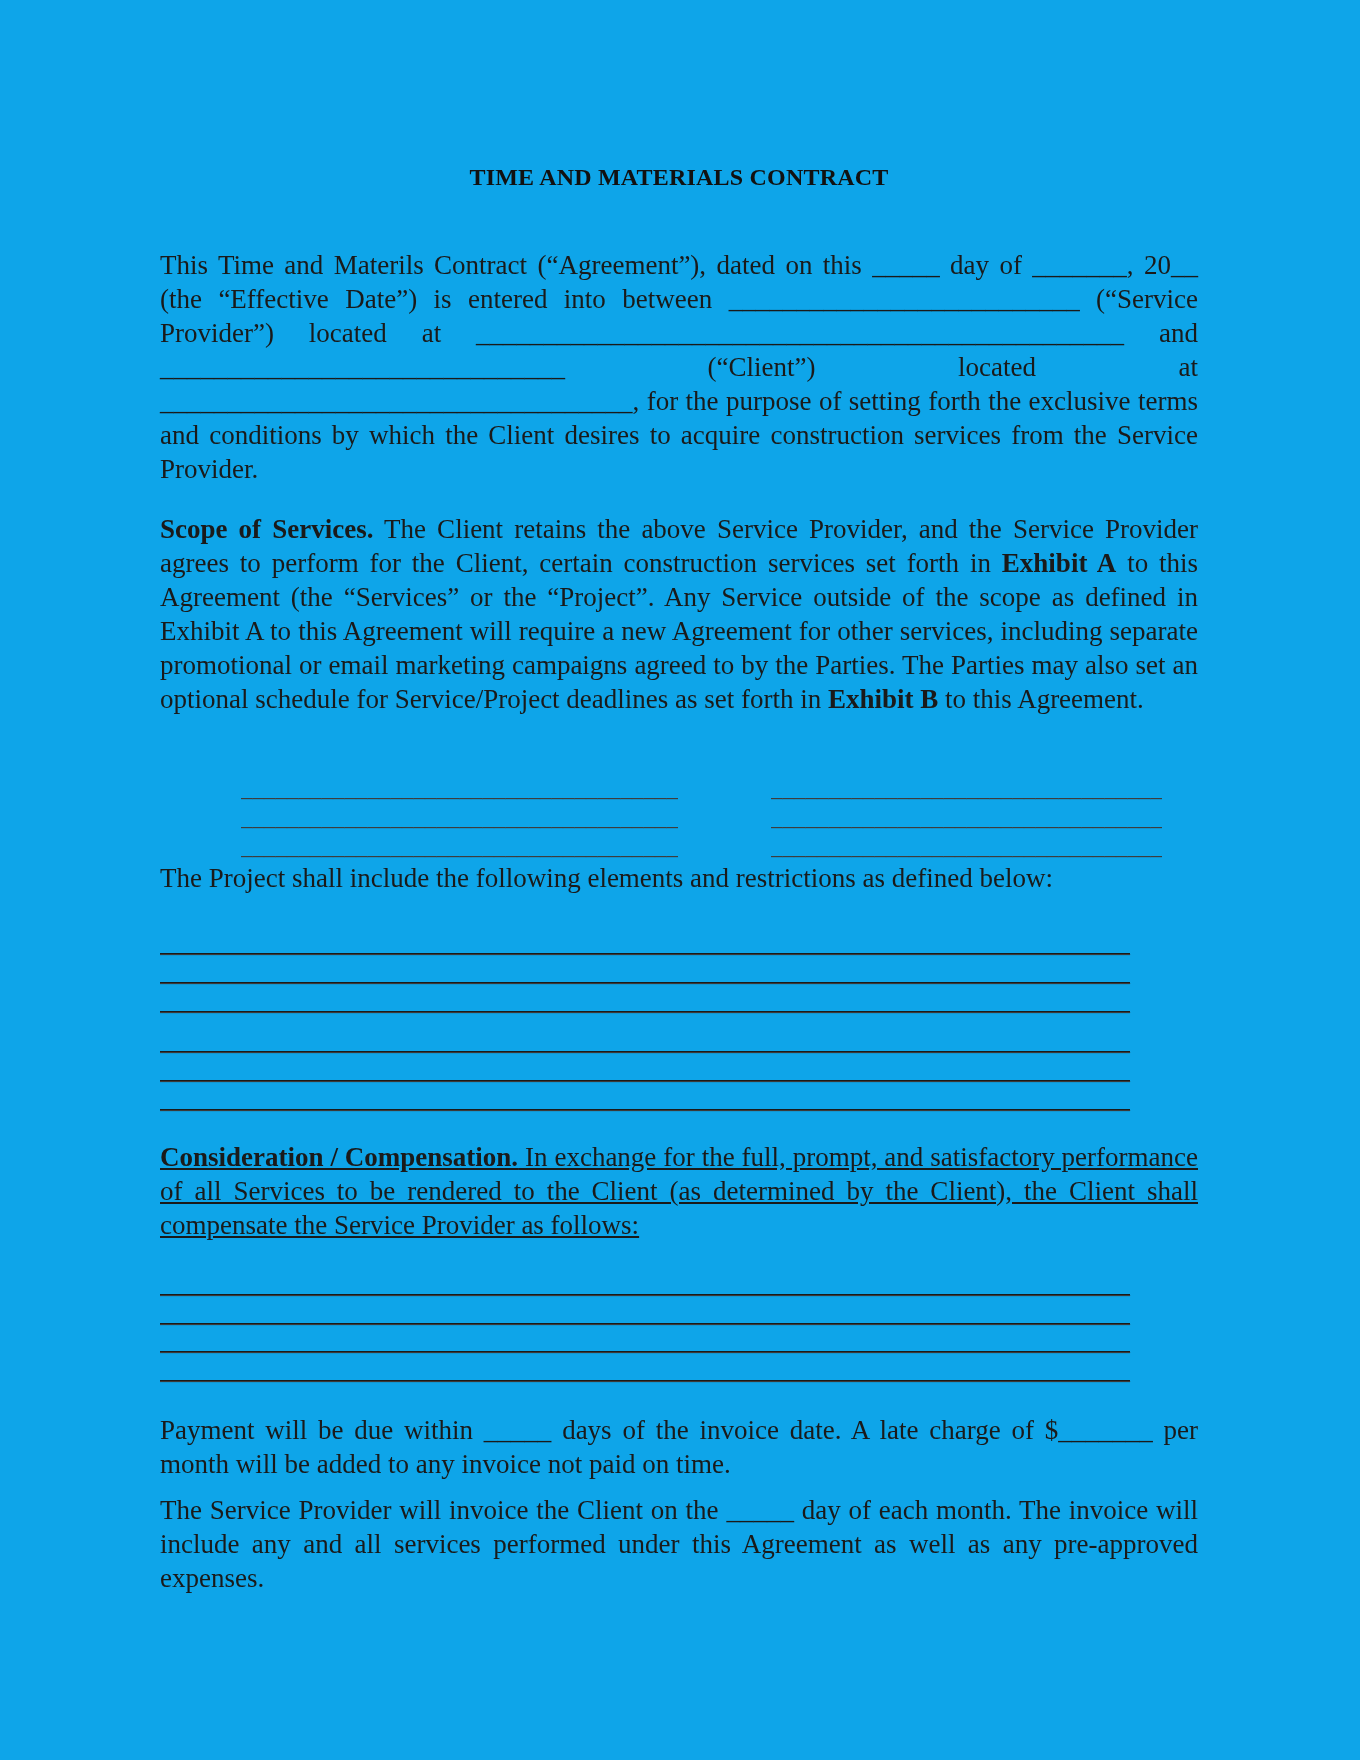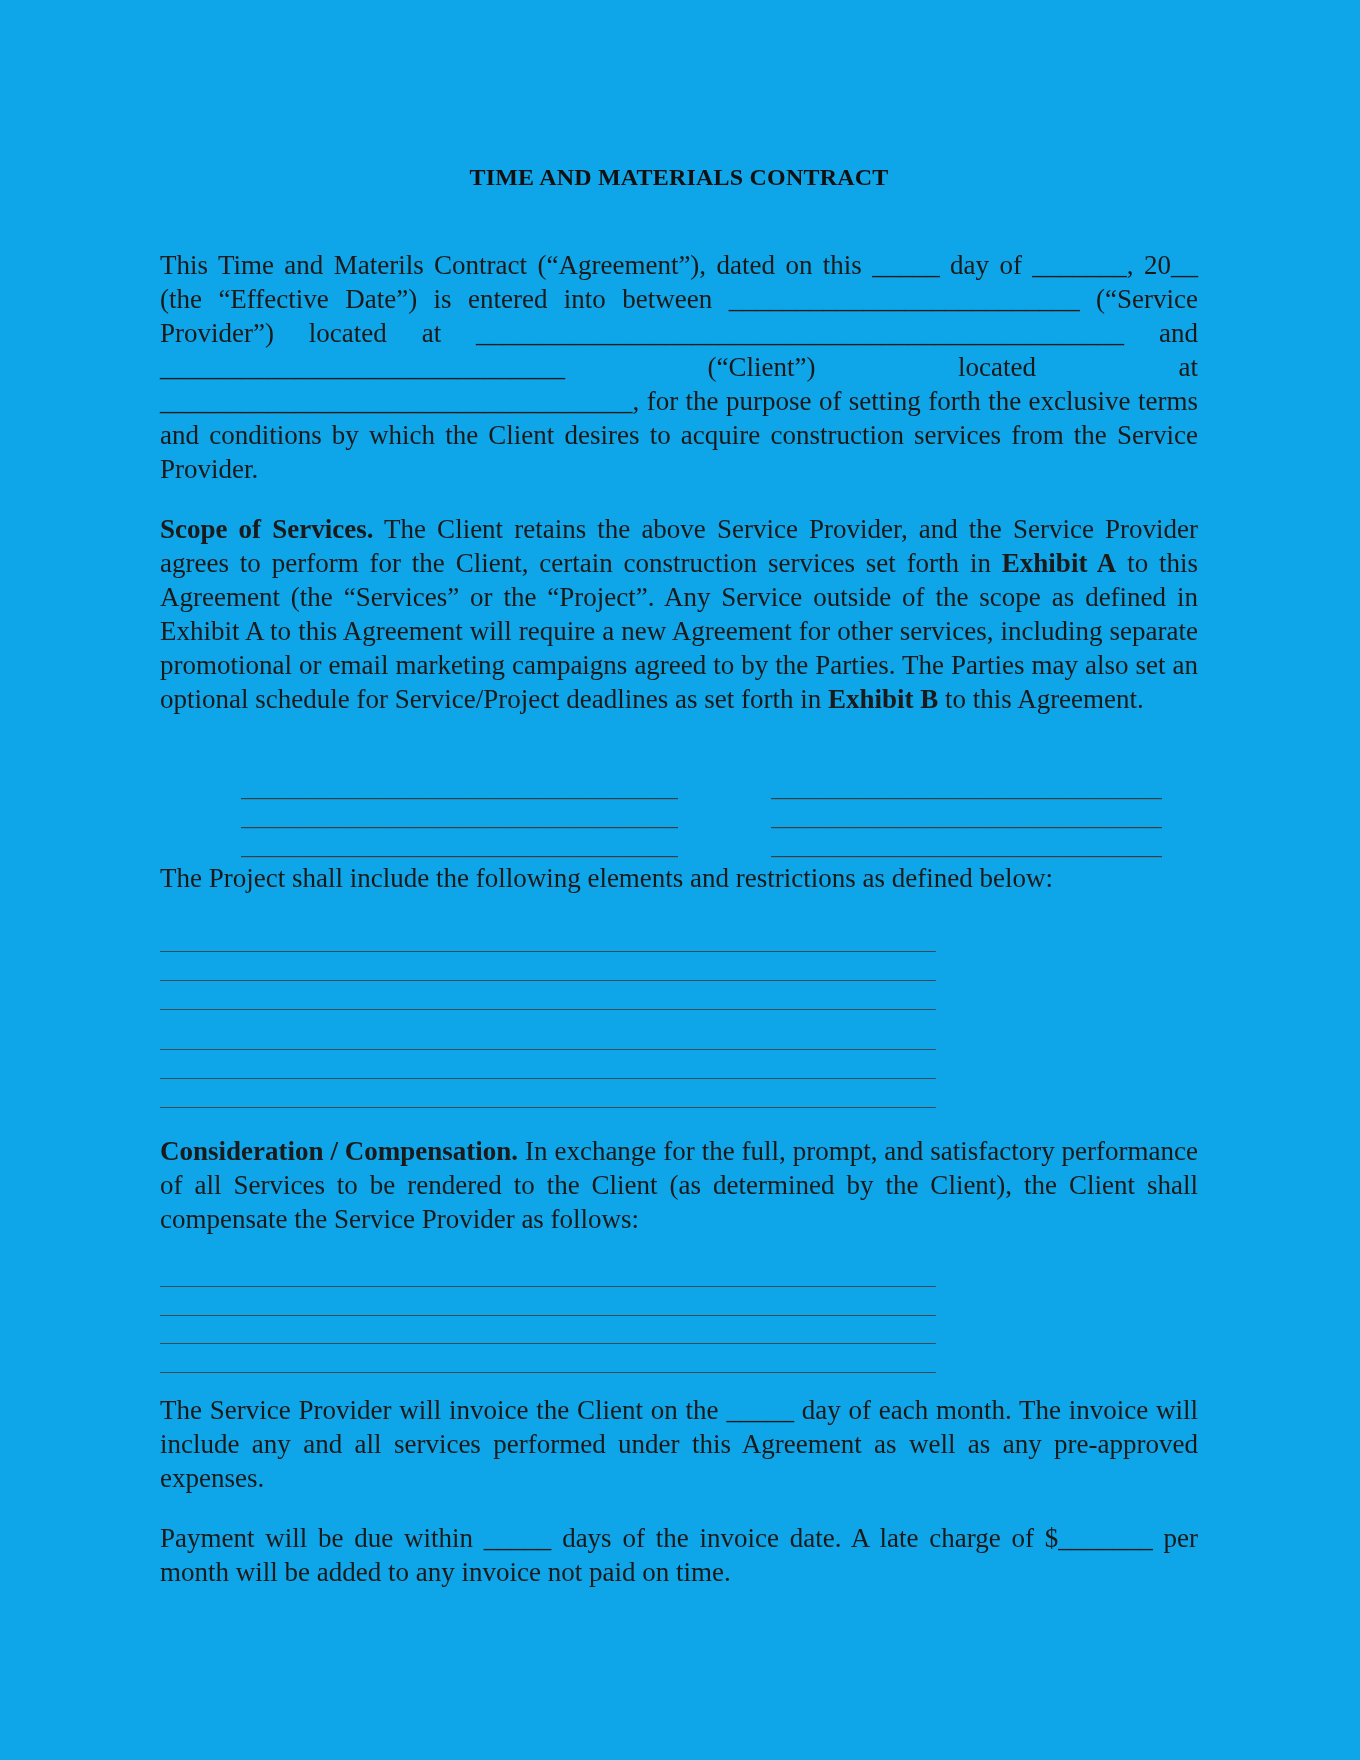--- a/index.html
+++ b/index.html
@@ -49,29 +49,29 @@
     height: 29px;
     line-height: 29px;
     font-size: 23px;
   }
   .rule-text {
     color: #3d3d3d;
     white-space: nowrap;
     overflow: hidden;
   }
   .mt-project   { margin-top: 0; }
-  .rules { font-size: 16px; }
+  .rules { font-size: 20px; text-decoration: underline; }
   .rules .rule-line {
     line-height: 28.8px;
     height: 28.8px;
   }
   .mt-elements  { margin-top: 36px; }
   .mt-restr-lbl { margin-top: 12px; }
   .mt-restr     { margin-top: 12px; }
-  .mt-consid    { margin-top: 18px; }
+  .mt-consid    { margin-top: 24px; text-decoration: underline; }
   .mt-comp      { margin-top: 30px; }
   .mt-invoice   { margin-top: 12px; }
   .mt-payment   { margin-top: 26px; }
 </style>
 </head>
 <body>
 
 <div class="page">
 
   <h1 class="title">TIME AND MATERIALS CONTRACT</h1>
@@ -114,17 +114,17 @@
 
   <p class="para mt-consid"><span class="b">Consideration / Compensation.</span><span> In exchange for the full, prompt, and satisfactory performance of all Services to be rendered to the Client (as determined by the Client), the Client shall compensate the Service Provider as follows:</span></p>
 
   <div class="rules mt-comp">
     <div class="rule-line rule-text">_________________________________________________________________________________________________</div>
     <div class="rule-line rule-text">_________________________________________________________________________________________________</div>
     <div class="rule-line rule-text">_________________________________________________________________________________________________</div>
     <div class="rule-line rule-text">_________________________________________________________________________________________________</div>
   </div>
 
+  <p class="para mt-payment">Payment will be due within _____ days of the invoice date. A late charge of $_______ per month will be added to any invoice not paid on time.</p>
+
   <p class="para mt-invoice">The Service Provider will invoice the Client on the _____ day of each month. The invoice will include any and all services performed under this Agreement as well as any pre-approved expenses.</p>
-
-  <p class="para mt-payment">Payment will be due within _____ days of the invoice date. A late charge of $_______ per month will be added to any invoice not paid on time.</p>
 
 </div>
 
 </body></html>

